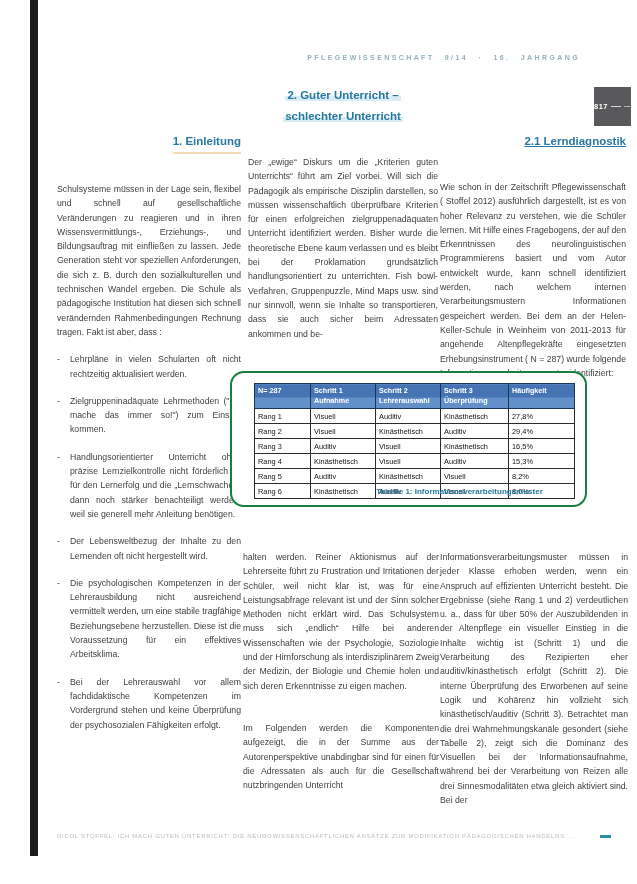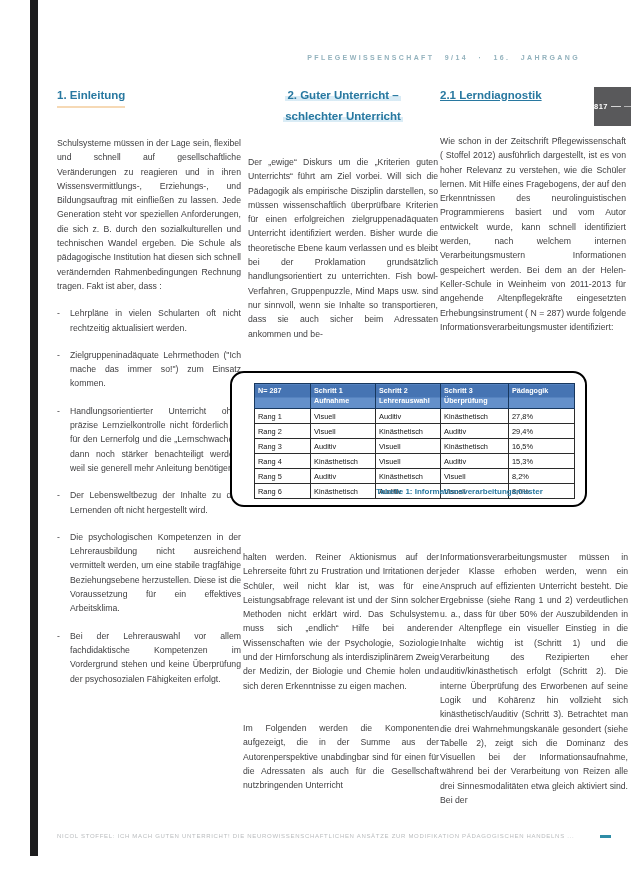--- a/index.html
+++ b/index.html
@@ -29,34 +29,34 @@
   
   .col { position:absolute; font-size:8.7px; line-height:14.3px; }
   .col p { text-align:justify; margin-bottom:13px;margin-top:28px; }
   .col-left   { left:57px;  top:85px;  width:184px; }
   .col-mid    { left:248px; top:85px;  width:190px; }
   .col-right  { left:440px; top:85px;  width:186px; }
   .col-mid-b  { left:243px; top:522px; width:196px; }
   .col-right-b{ left:440px; top:522px; width:188px; }
 
   h2 { color:#2878a0; font-size:11.5px; line-height:21px; font-weight:bold; }
-  .h-right { margin-bottom:10px; }
+  .h-right { text-align:right; margin-bottom:10px;margin-top:46px; }
   .h-center { text-align:center; margin-bottom:9px; }
   .hl-orange { display:inline-block; border-bottom:2px solid rgba(238,186,120,.55); }
   .hl-blue { background:linear-gradient(transparent 62%, rgba(140,196,226,.33) 62%); padding:0 2px; }
 
   
   .bullet { display:flex; gap:7px; margin-bottom:13px; }
   .bullet .mk { flex:0 0 6px; }
   .bullet .tx { flex:1; text-align:justify; }
 
   
   .table-box {
     position:absolute; left:230px; top:371px; width:357px; height:136px;
-    border:2px solid #000000; border-radius:14px; background:#fff;
+    border:2px solid #15803d; border-radius:14px; background:#fff;
   }
   table.dtable {
     position:absolute; left:22px; top:10px; width:320px;
     border-collapse:collapse; table-layout:fixed;
   }
   .dtable th {
     background:linear-gradient(#4674b3 55%, #6490ca 55%);
     color:#ffffff; font-weight:bold; text-align:left; vertical-align:top;
     font-size:7.2px; line-height:9.5px; padding:2px 3px 3px 3px;
     border:1px solid #17375e;
@@ -140,21 +140,21 @@
         <col style="width:65px">
         <col style="width:68px">
         <col style="width:66px">
       </colgroup>
     <thead>
       <tr>
         <th><span>N= 287</span><br><span></span></th>
         <th><span>Schritt 1</span><br><span>Aufnahme</span></th>
         <th><span>Schritt 2</span><br><span>Lehrerauswahl</span></th>
         <th><span>Schritt 3</span><br><span>Überprüfung</span></th>
-        <th><span>Pädagogik</span><br><span></span></th>
+        <th><span>Häufigkeit</span><br><span></span></th>
       </tr>
     </thead>
     <tbody>
       <tr>
         <td>Rang 1</td>
           <td>Visuell</td>
           <td>Auditiv</td>
           <td>Kinästhetisch</td>
           <td>27,8%</td>
       </tr>

